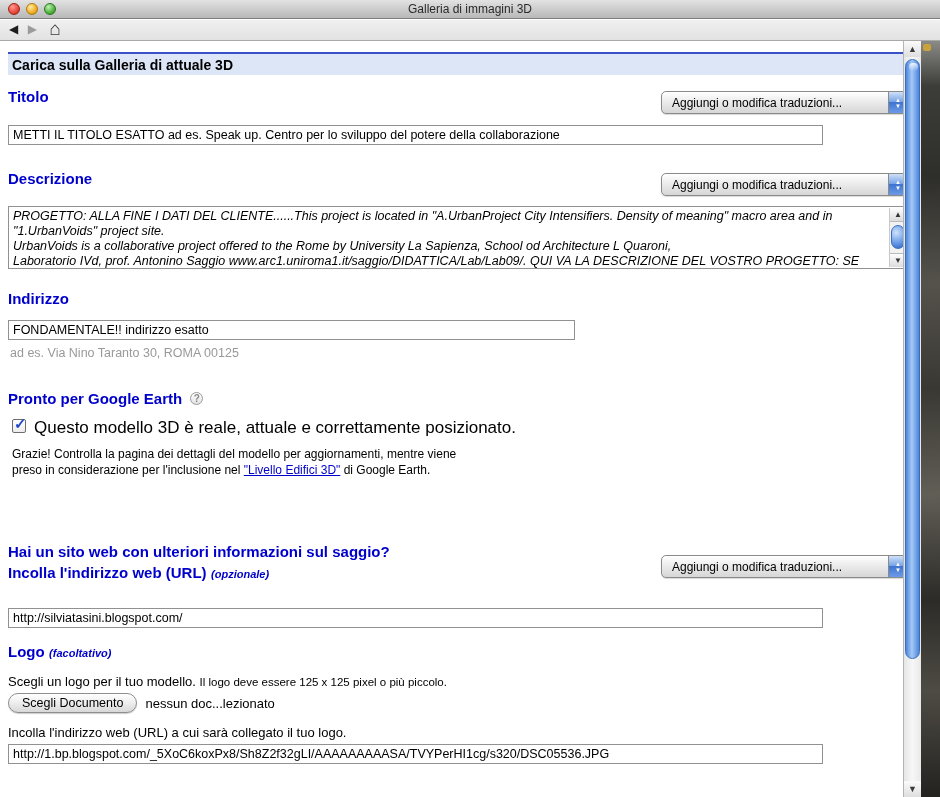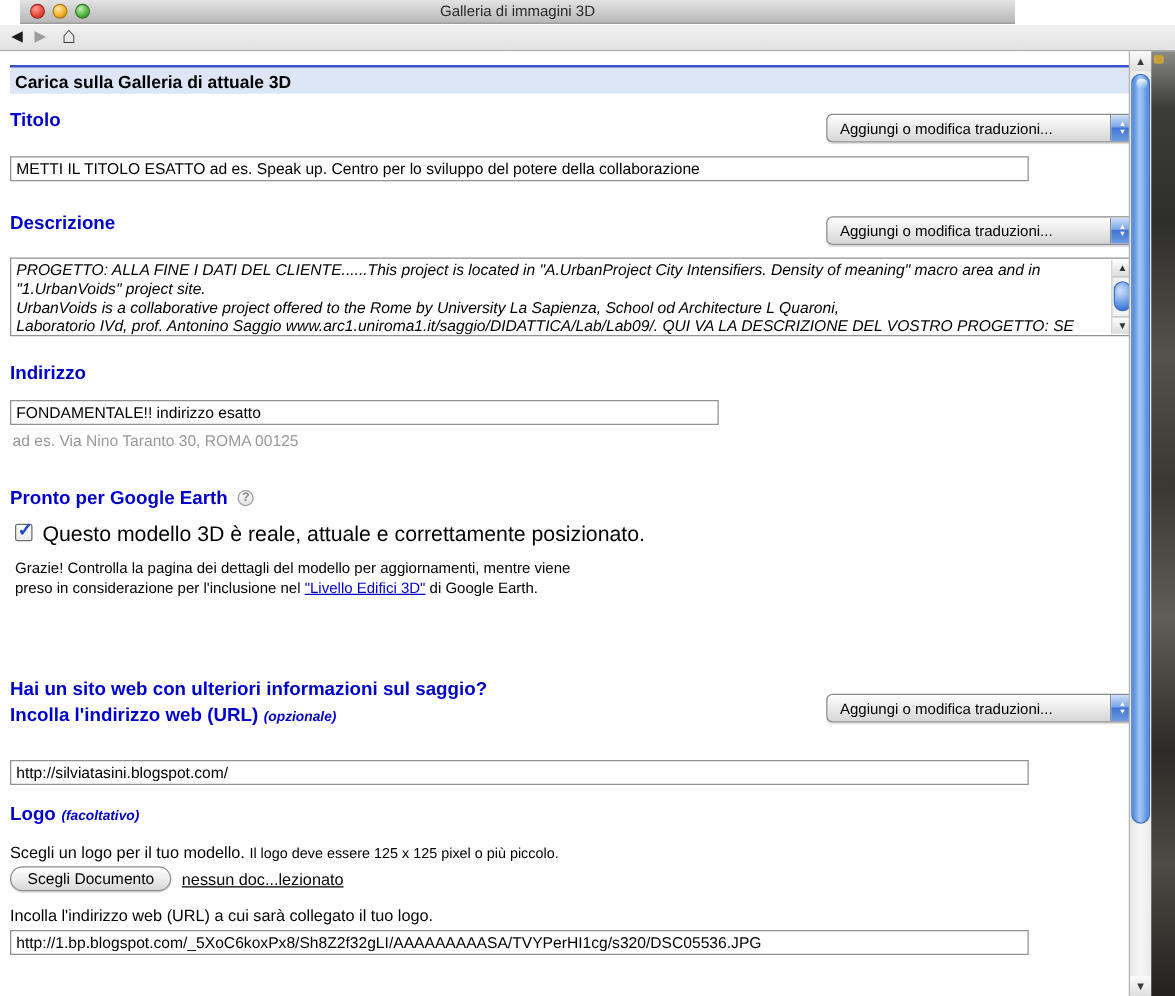--- a/index.html
+++ b/index.html
@@ -2,21 +2,21 @@
 <html><head>
 <meta charset="utf-8">
 <style>
   * { margin:0; padding:0; box-sizing:border-box; }
   html,body { width:940px; height:797px; overflow:hidden;
     font-family:"Liberation Sans", sans-serif; background:#fff; }
 
   .window { position:relative; width:940px; height:797px; }
 
   
-  .titlebar { position:absolute; top:0; left:16px; width:796px; height:19px;
+  .titlebar { position:absolute; top:0; left:0; width:940px; height:19px;
     background:linear-gradient(180deg,#e3e3e3 0%,#cfcfcf 45%,#b8b8b8 100%);
     border-bottom:1px solid #7d7d7d;text-decoration:underline; }
   .lights { position:absolute; left:8px; top:3px; display:flex; gap:6px; }
   .light { width:12px; height:12px; border-radius:50%; display:inline-block; }
   .light.red { background:radial-gradient(circle at 35% 30%,#ff9a94 0%,#ec4d42 55%,#b3291f 100%); border:1px solid #9e2217;}
   .light.yellow { background:radial-gradient(circle at 35% 30%,#ffe9a8 0%,#f5b32c 55%,#c2820d 100%); border:1px solid #ad7a0c;}
   .light.green { background:radial-gradient(circle at 35% 30%,#c0f0b4 0%,#58b946 55%,#2e7d20 100%); border:1px solid #2d7420;}
   .wtitle { position:absolute; left:0; right:0; top:2px; text-align:center;
     font-size:12px; color:#2a2a2a; }
 
@@ -93,21 +93,21 @@
 
   .webhead { line-height:21px; }
   .logo-line { margin:13px 0 0 8px; font-size:13px; color:#000; }
   .size-hint { font-size:11.5px; color:#000; }
 
   .btnrow { margin:4px 0 0 8px; display:flex; align-items:center; }
   .aquabtn { height:20px; padding:0 13px; border:1px solid #8e8e8e; border-radius:10px;
     background:linear-gradient(180deg,#ffffff 0%,#ededed 50%,#d8d8d8 100%);
     font-size:12.5px; color:#000; font-family:"Liberation Sans", sans-serif;
     box-shadow:0 1px 1px rgba(0,0,0,.2); cursor:default; }
-  .nofile { margin-left:8px; font-size:13px; color:#000;text-decoration:underline; }
+  .nofile { margin-left:8px; font-size:13px; color:#000; }
 
   
   .vscroll { position:absolute; top:41px; left:903px; width:18px; height:756px;
     background:linear-gradient(90deg,#e6e6e6,#f7f7f7 50%,#e9e9e9); border-left:1px solid #b4b4b4; }
   .vscroll .sarrow { position:absolute; left:0; width:17px; height:16px; text-align:center;
     font-size:9px; color:#3a3a3a; line-height:16px;
     background:linear-gradient(180deg,#fbfbfb,#dedede); }
   .vscroll .sarrow.up { top:0; }
   .vscroll .sarrow.down { bottom:0; }
   .vthumb { position:absolute; left:1px; top:18px; width:15px; height:600px;

